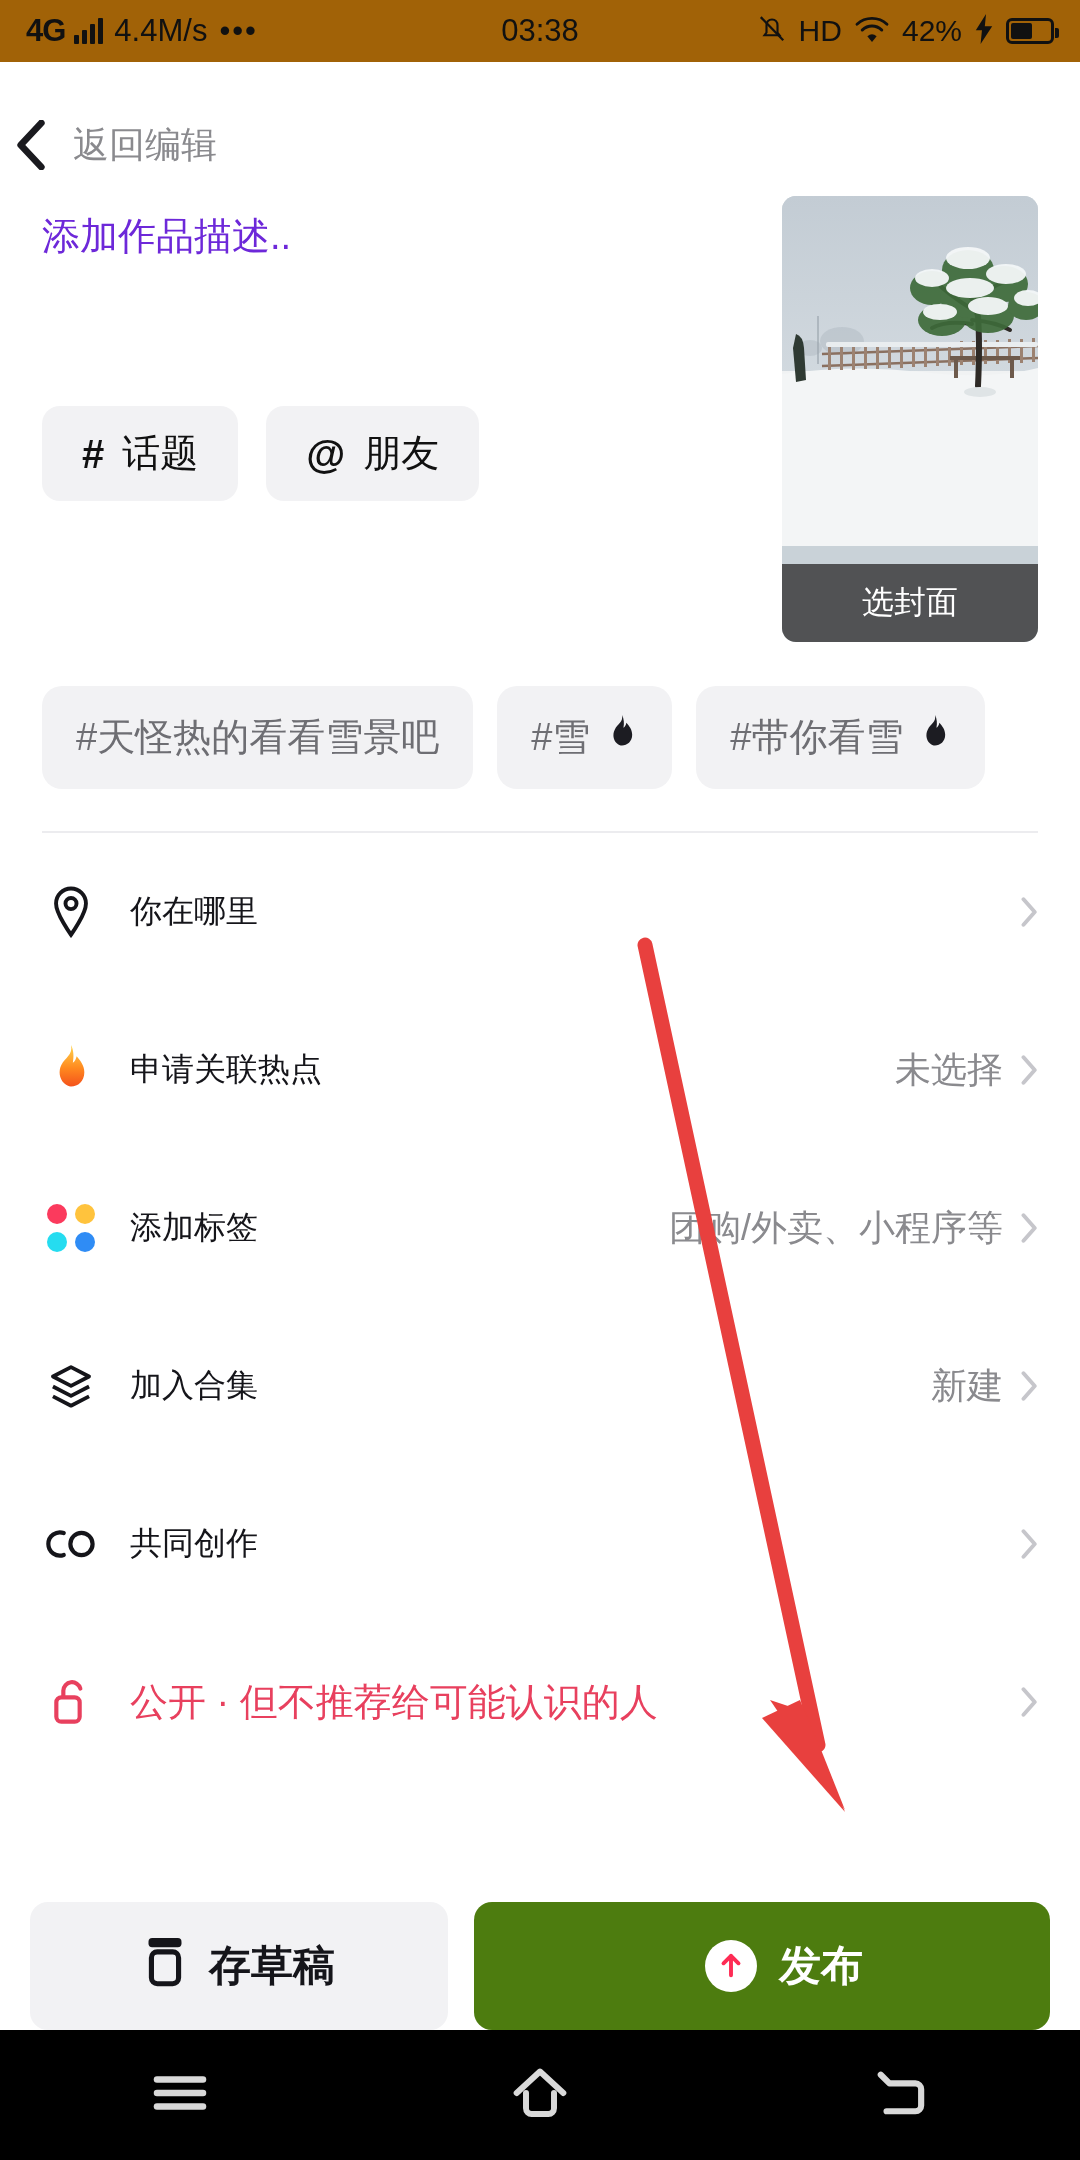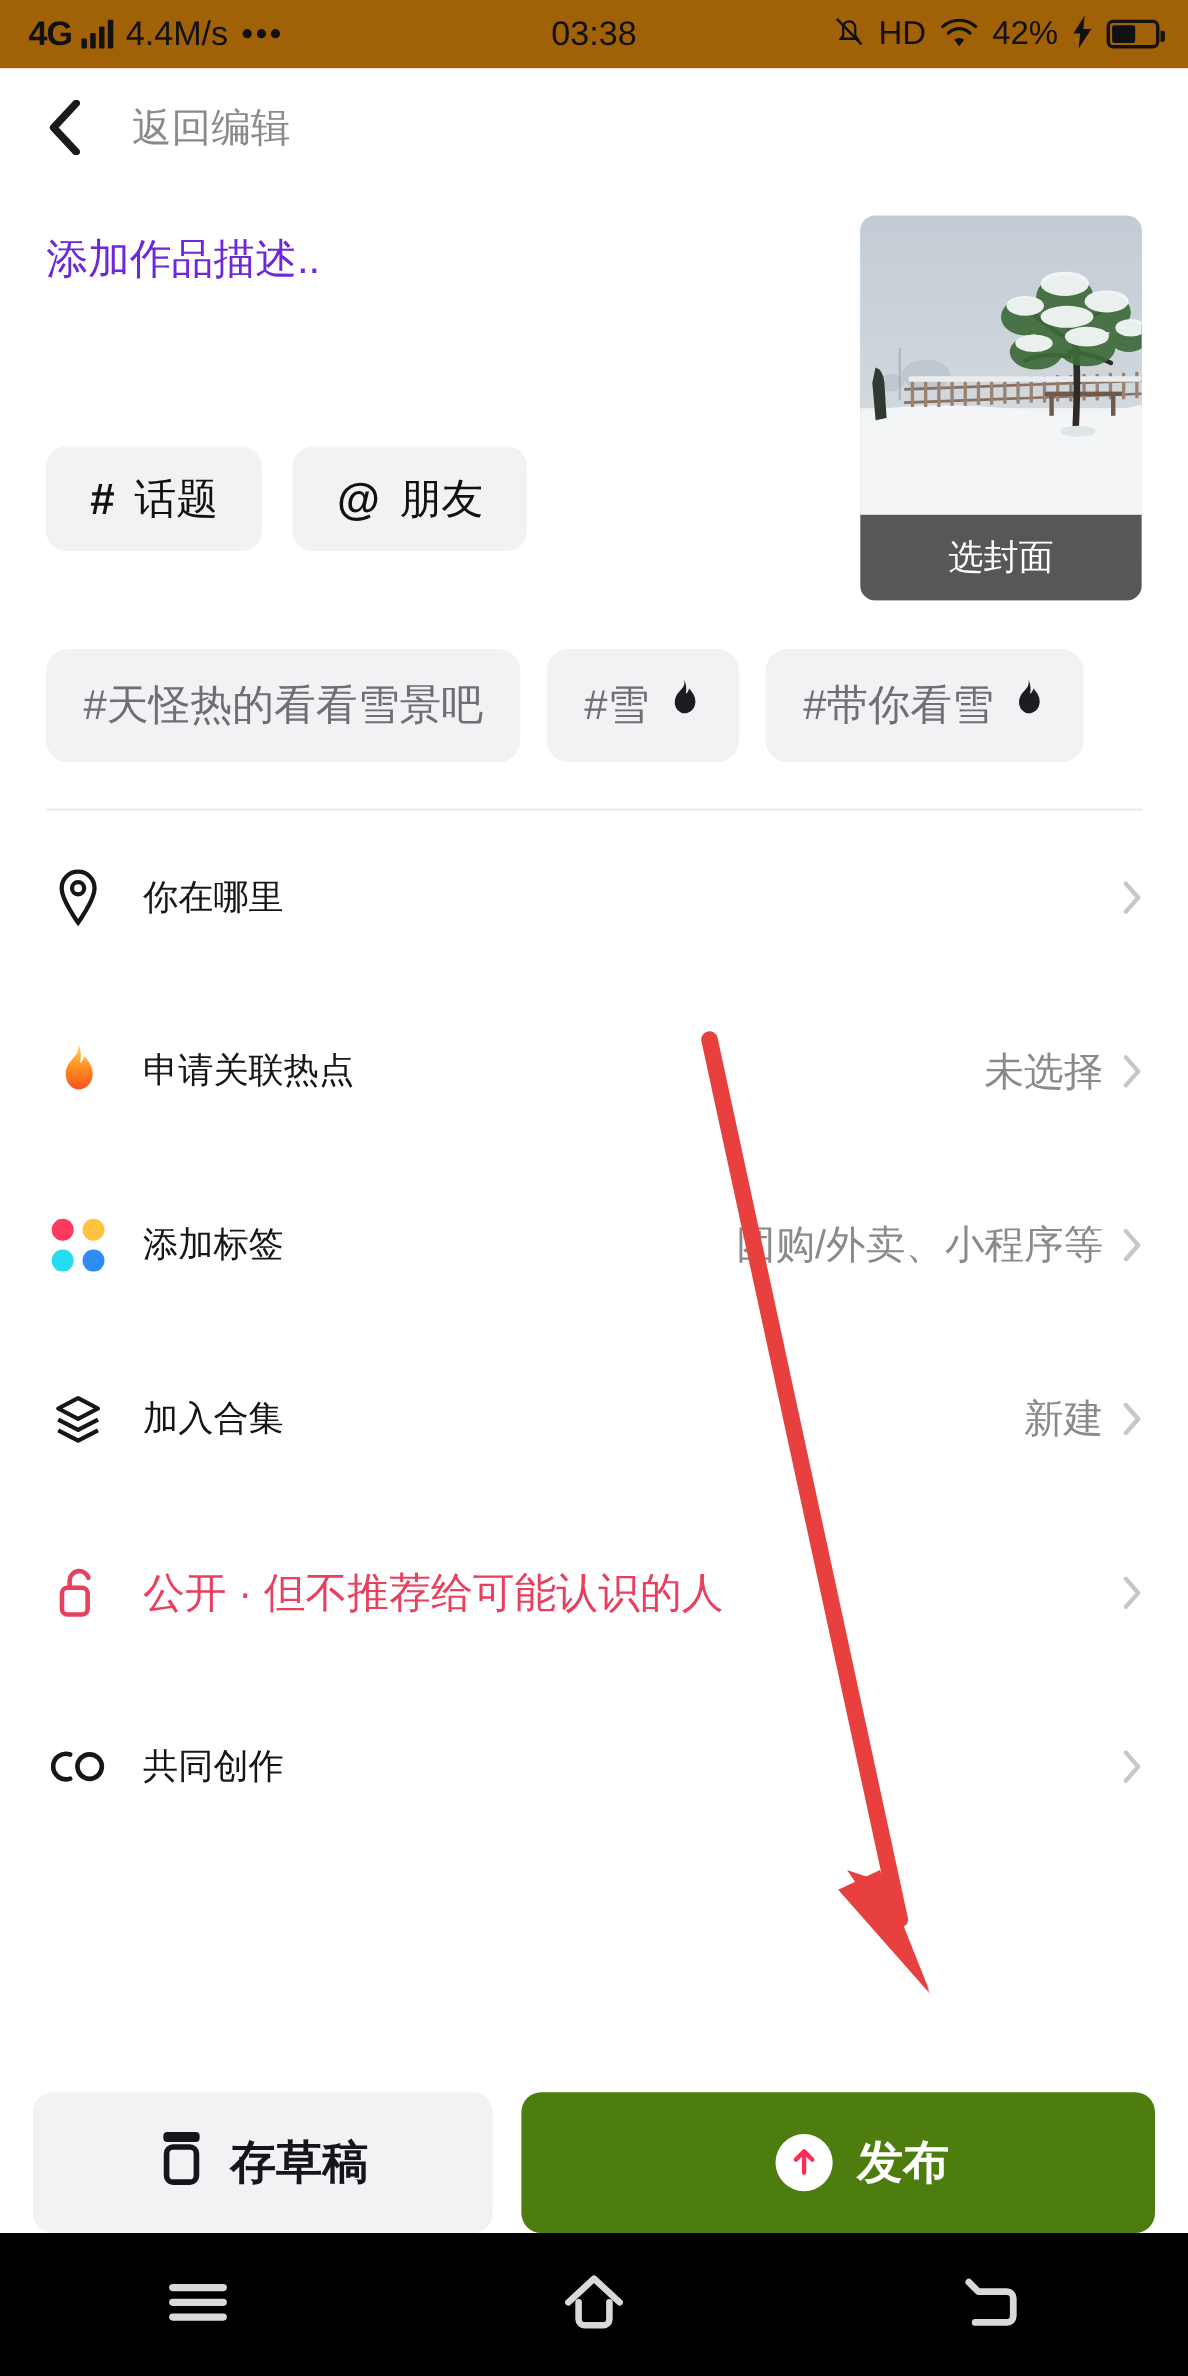--- a/index.html
+++ b/index.html
@@ -41,22 +41,22 @@
     position:relative; display:flex; align-items:center; padding:2px;
   }
   .sb-batt::after{
     content:""; position:absolute; right:-8px; top:7px;
     width:4px; height:10px; background:#111; border-radius:0 2px 2px 0;
   }
   .sb-batt i{ display:block; height:100%; width:55%; background:#111; border-radius:2px; }
 
   
   .header{
-    height:108px; display:flex; align-items:center;
-    padding:0 44px; gap:46px;
+    height:108px; display:flex; align-items:flex-end;
+    padding:0 16px; gap:27px;
   }
   .back-chevron{ width:30px; height:50px; flex:none; }
   .header-title{ font-size:36px; color:#8a8a8e; }
 
   
   .compose{
     display:flex; padding:26px 42px 0 42px; gap:20px;
   }
   .compose-left{ flex:1; min-width:0; }
   .desc-placeholder{
@@ -65,21 +65,21 @@
   }
   .chips-row{ display:flex; gap:28px; margin-top:40px; }
   .chip{
     background:#f2f2f4; border-radius:18px;
     padding:22px 40px; display:flex; align-items:center; gap:18px;
   }
   .chip-sym{ font-size:40px; font-weight:700; color:#111; line-height:1; }
   .chip-label{ font-size:38px; color:#111; }
 
   .thumb-wrap{
-    width:256px; height:350px; border-radius:14px; overflow:hidden;
+    width:256px; height:446px; border-radius:14px; overflow:hidden;
     position:relative; flex:none; background:#c9d2d8;text-align:right;
   }
   .thumb-img{ position:absolute; inset:0; }
   .cover-btn{
     position:absolute; left:0; right:0; bottom:0; height:78px;
     background:rgba(60,60,62,0.86);
     display:flex; align-items:center; justify-content:center;
   }
   .cover-btn span{ color:#fff; font-size:32px; }
 
@@ -394,45 +394,45 @@
     <span class="menu-right">
       <span class="menu-value">新建</span>
       <span class="chev">
         <svg width="17" height="30" viewBox="0 0 11 20">
             <polyline points="1.5,1.5 9,10 1.5,18.5" fill="none" stroke="#c6c6cb" stroke-width="2.6" stroke-linecap="round" stroke-linejoin="round"></polyline>
           </svg>
       </span>
     </span>
   </div>
 
+  <div class="menu-row">
+    <span class="menu-ico">
+      <svg width="58" height="40" viewBox="0 0 36 24">
+          <path d="M13.5 5.2a7.2 7.2 0 100 13.6" fill="none" stroke="#15151a" stroke-width="2.6" stroke-linecap="round"></path>
+          <circle cx="24.5" cy="12" r="6.9" fill="none" stroke="#15151a" stroke-width="2.6"></circle>
+        </svg>
+    </span>
+    <span class="menu-label">共同创作</span>
+    <span class="menu-right">
+      <span class="chev">
+        <svg width="17" height="30" viewBox="0 0 11 20">
+            <polyline points="1.5,1.5 9,10 1.5,18.5" fill="none" stroke="#c6c6cb" stroke-width="2.6" stroke-linecap="round" stroke-linejoin="round"></polyline>
+          </svg>
+      </span>
+    </span>
+  </div>
+
   <div class="menu-row privacy">
     <span class="menu-ico">
       <svg width="42" height="50" viewBox="0 0 24 30">
           <path d="M7.4 12V8.2a5.2 5.2 0 0110.2-1.3" fill="none" stroke="#e8405e" stroke-width="2.5" stroke-linecap="round"></path>
           <rect x="3.2" y="12.2" width="14" height="14.6" rx="3" fill="none" stroke="#e8405e" stroke-width="2.5"></rect>
         </svg>
     </span>
     <span class="menu-label">公开 · 但不推荐给可能认识的人</span>
-    <span class="menu-right">
-      <span class="chev">
-        <svg width="17" height="30" viewBox="0 0 11 20">
-            <polyline points="1.5,1.5 9,10 1.5,18.5" fill="none" stroke="#c6c6cb" stroke-width="2.6" stroke-linecap="round" stroke-linejoin="round"></polyline>
-          </svg>
-      </span>
-    </span>
-  </div>
-
-  <div class="menu-row">
-    <span class="menu-ico">
-      <svg width="58" height="40" viewBox="0 0 36 24">
-          <path d="M13.5 5.2a7.2 7.2 0 100 13.6" fill="none" stroke="#15151a" stroke-width="2.6" stroke-linecap="round"></path>
-          <circle cx="24.5" cy="12" r="6.9" fill="none" stroke="#15151a" stroke-width="2.6"></circle>
-        </svg>
-    </span>
-    <span class="menu-label">共同创作</span>
     <span class="menu-right">
       <span class="chev">
         <svg width="17" height="30" viewBox="0 0 11 20">
             <polyline points="1.5,1.5 9,10 1.5,18.5" fill="none" stroke="#c6c6cb" stroke-width="2.6" stroke-linecap="round" stroke-linejoin="round"></polyline>
           </svg>
       </span>
     </span>
   </div>
 
 </div>

